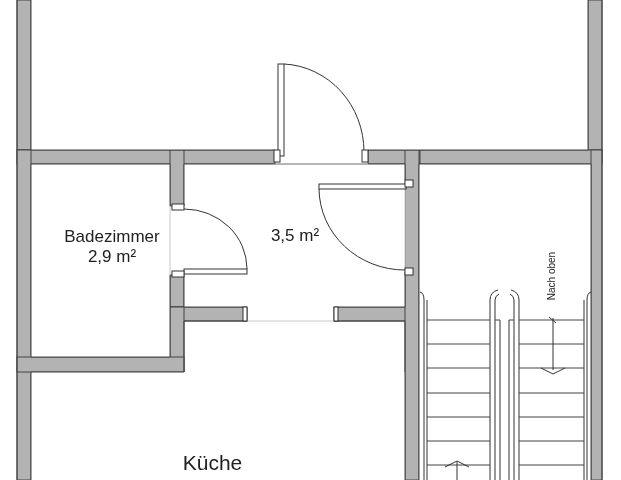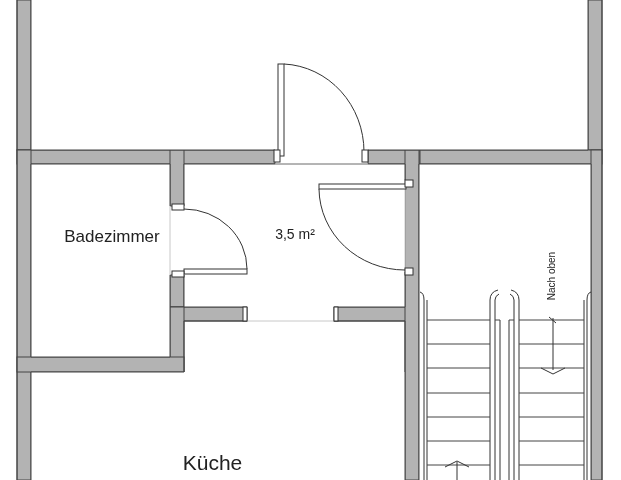--- a/index.html
+++ b/index.html
@@ -130,23 +130,24 @@
     </g>
     <g>
       <line x1="457" y1="462" x2="457" y2="480"></line>
       <polyline points="445,467 457,461 469,467"></polyline>
     </g>
   </g>
 </svg>
 
 <div class="label" style="left:30px; top:227px; width:164px; font-size:17px;">
   <div>Badezimmer</div>
+  <div>2,9 m²</div>
 </div>
 
-<div class="label" style="left:250px; top:226px; width:90px; font-size:14px;">
+<div class="label" style="left:250px; top:226px; width:90px; font-size:17px;">
   <div>3,5 m²</div>
 </div>
 
 <div class="label" style="left:160px; top:450px; width:105px; font-size:21px;">
   <div>Küche</div>
 </div>
 
 <div class="label" style="left:522px; top:270px; width:60px; font-size:10px; transform: rotate(-90deg); transform-origin: center center;">
   <span>Nach oben</span>
 </div>

